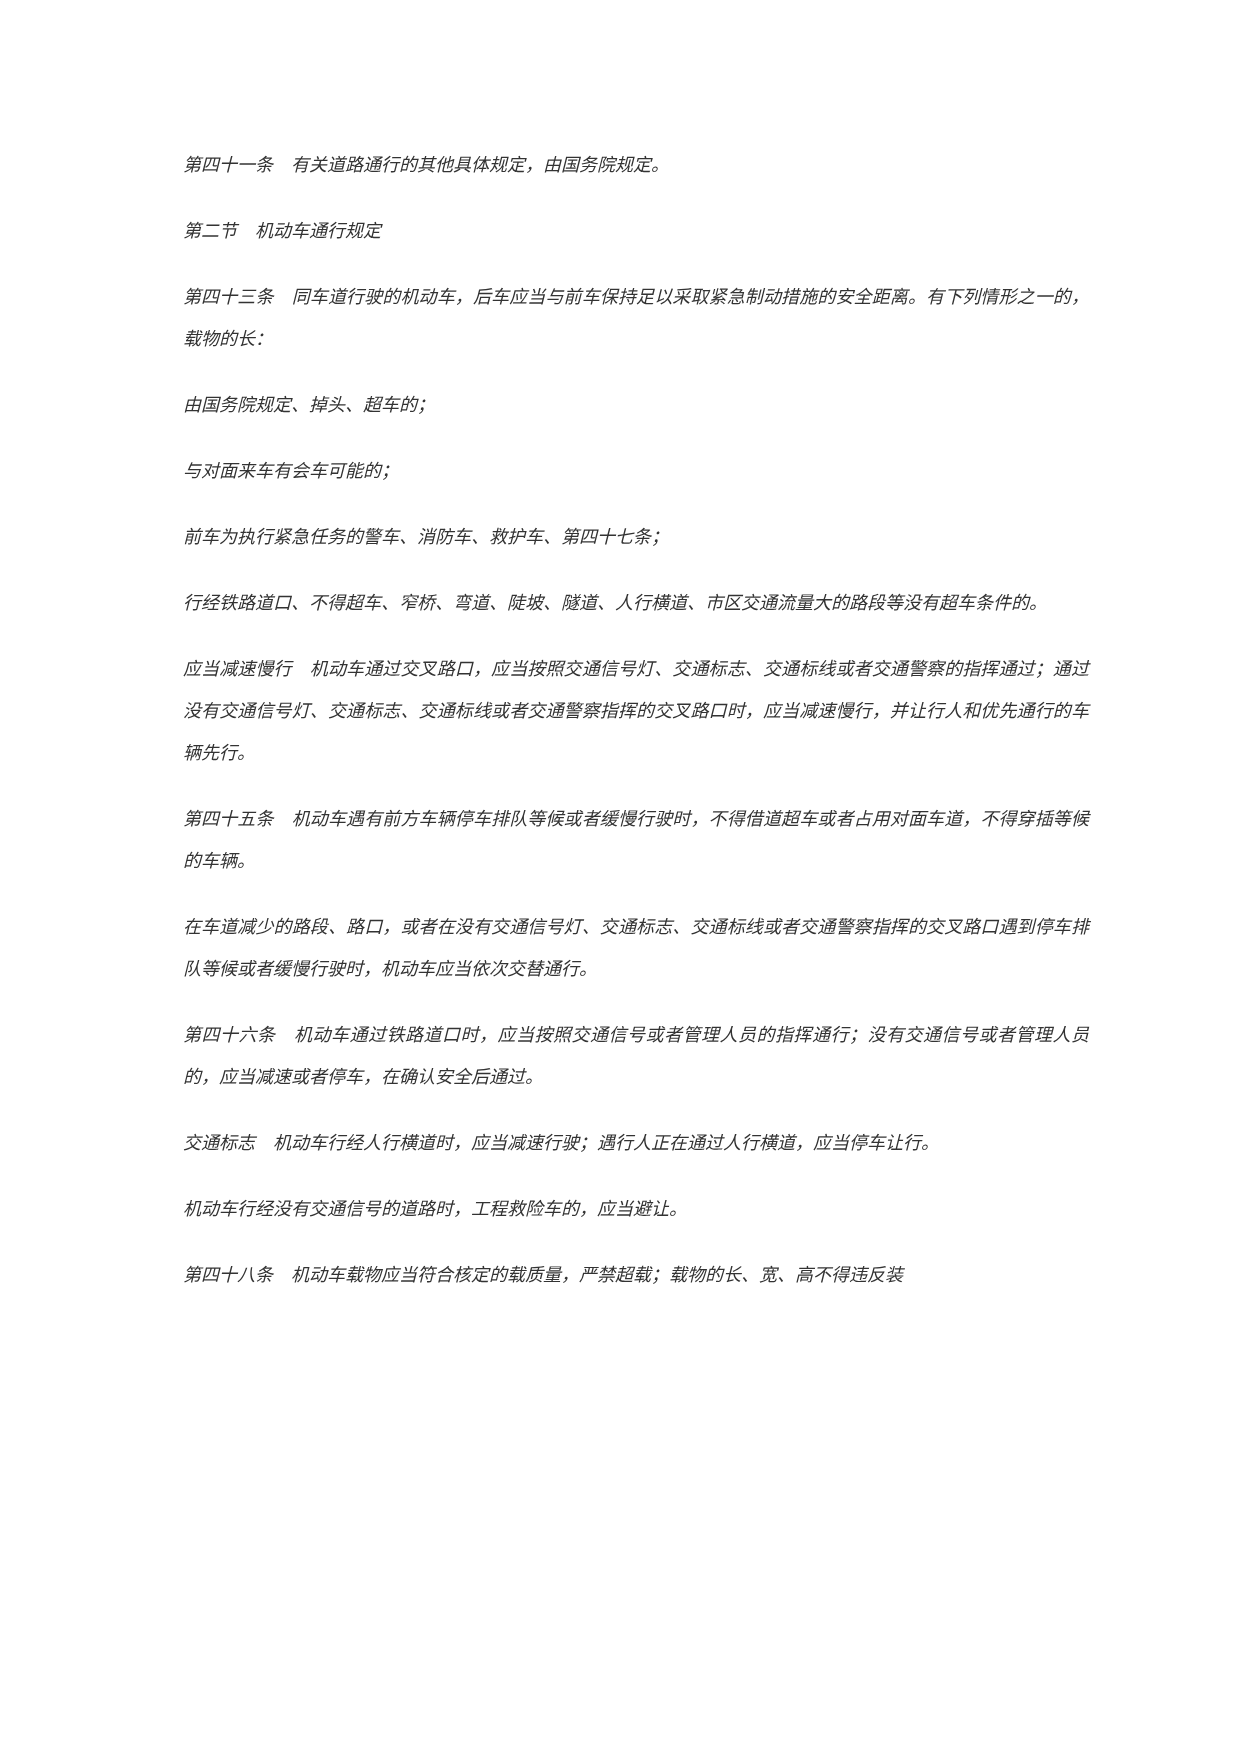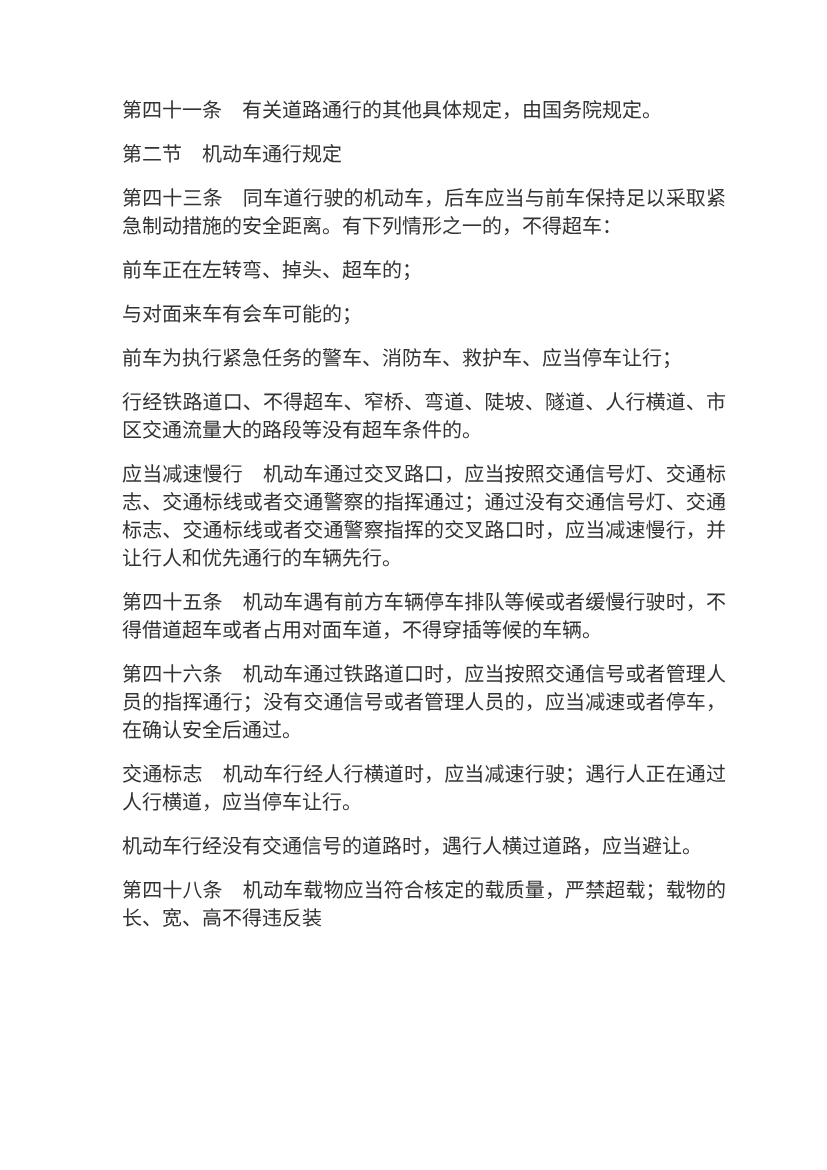--- a/index.html
+++ b/index.html
@@ -15,40 +15,42 @@
   .page {
     box-sizing: border-box;
     width: 827px;
     height: 1170px;
     background: #ffffff;
     padding: 96px 101px 0 122px;
   }
   .doc p {
     margin: 0 0 16px 0;
     font-family: "Liberation Serif", "DejaVu Serif", serif;
-    font-size: 20px;
+    font-size: 12px;
     line-height: 28px;
     color: #333333;
     text-align: justify;
     letter-spacing: 0;
     word-break: break-all;
+    font-style: italic;
   }
 </style>
 </head>
 <body>
 
 <div class="page">
   <div class="doc">
     <p>第四十一条　有关道路通行的其他具体规定，由国务院规定。</p>
     <p>第二节　机动车通行规定</p>
-    <p>第四十三条　同车道行驶的机动车，后车应当与前车保持足以采取紧急制动措施的安全距离。有下列情形之一的，不得超车：</p>
-    <p>前车正在左转弯、掉头、超车的；</p>
+    <p>第四十三条　同车道行驶的机动车，后车应当与前车保持足以采取紧急制动措施的安全距离。有下列情形之一的，载物的长：</p>
+    <p>由国务院规定、掉头、超车的；</p>
     <p>与对面来车有会车可能的；</p>
-    <p>前车为执行紧急任务的警车、消防车、救护车、应当停车让行；</p>
+    <p>前车为执行紧急任务的警车、消防车、救护车、第四十七条；</p>
     <p>行经铁路道口、不得超车、窄桥、弯道、陡坡、隧道、人行横道、市区交通流量大的路段等没有超车条件的。</p>
     <p>应当减速慢行　机动车通过交叉路口，应当按照交通信号灯、交通标志、交通标线或者交通警察的指挥通过；通过没有交通信号灯、交通标志、交通标线或者交通警察指挥的交叉路口时，应当减速慢行，并让行人和优先通行的车辆先行。</p>
     <p>第四十五条　机动车遇有前方车辆停车排队等候或者缓慢行驶时，不得借道超车或者占用对面车道，不得穿插等候的车辆。</p>
+    <p>在车道减少的路段、路口，或者在没有交通信号灯、交通标志、交通标线或者交通警察指挥的交叉路口遇到停车排队等候或者缓慢行驶时，机动车应当依次交替通行。</p>
     <p>第四十六条　机动车通过铁路道口时，应当按照交通信号或者管理人员的指挥通行；没有交通信号或者管理人员的，应当减速或者停车，在确认安全后通过。</p>
     <p>交通标志　机动车行经人行横道时，应当减速行驶；遇行人正在通过人行横道，应当停车让行。</p>
-    <p>机动车行经没有交通信号的道路时，遇行人横过道路，应当避让。</p>
+    <p>机动车行经没有交通信号的道路时，工程救险车的，应当避让。</p>
     <p>第四十八条　机动车载物应当符合核定的载质量，严禁超载；载物的长、宽、高不得违反装</p>
   </div>
 </div>
 
 </body></html>

